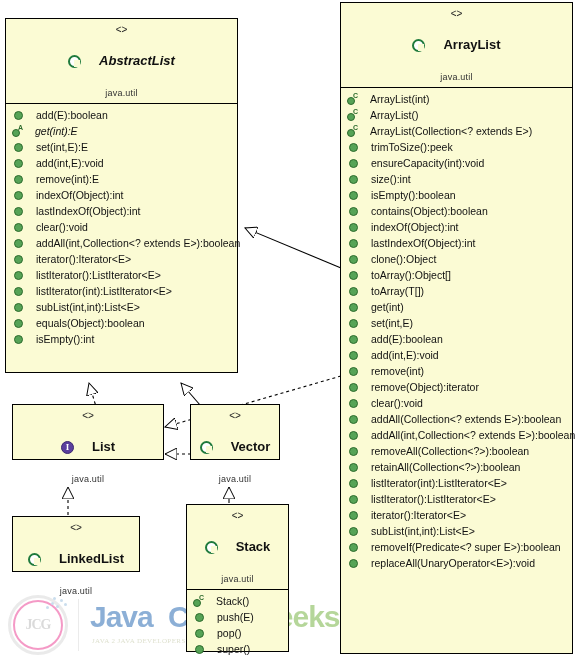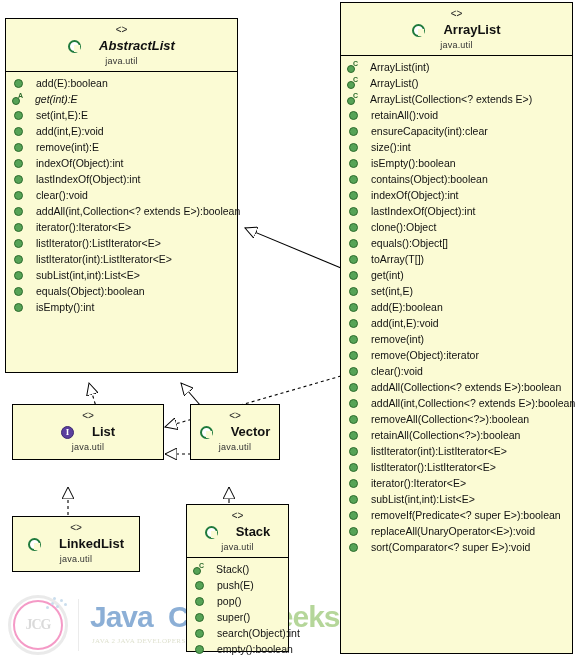--- a/index.html
+++ b/index.html
@@ -7,24 +7,24 @@
        font-family:"Liberation Sans","DejaVu Sans",sans-serif;}
 
   #canvas{position:absolute;left:0;top:0;width:575px;height:658px;}
 
   
   .uml-box{position:absolute;background:#fbfbd4;border:1px solid #000;
            box-sizing:border-box;z-index:5;}
   .uml-head{padding:4px 2px 4px 2px;text-align:center;}
   .stereotype{font-size:10px;color:#222;line-height:13px;white-space:nowrap;}
   .titleline{display:flex;align-items:center;justify-content:center;
-             gap:18px;line-height:16px;margin-top:2px;}
+             gap:18px;line-height:16px;margin-top:17px;}
   .cls-name{font-size:13px;font-weight:bold;color:#111;white-space:nowrap;}
   .cls-name.abstract{font-style:italic;}
-  .pkg{font-size:9px;color:#333;line-height:12px;margin-top:1px;letter-spacing:.2px;}
+  .pkg{font-size:9px;color:#333;line-height:12px;margin-top:18px;letter-spacing:.2px;}
 
   .uml-sep{height:1px;background:#000;}
 
   .members{padding:3px 0 4px 0;}
   .member{display:flex;align-items:center;gap:12px;padding:1px 3px 1px 6px;
           font-size:10.5px;color:#111;line-height:14px;white-space:nowrap;}
   .member.abstract .m-text{font-style:italic;}
 
   
   .ico{flex:0 0 auto;position:relative;display:inline-block;}
@@ -243,25 +243,25 @@
       </div>
       <div class="member">
         <span class="ico ico-sup">
           <span class="dot"></span>
           <span class="sup">C</span>
         </span>
         <span class="m-text">ArrayList(Collection&lt;? extends E&gt;)</span>
       </div>
       <div class="member">
         <span class="ico ico-method"></span>
-        <span class="m-text">retainAll():void</span>
-      </div>
-      <div class="member">
-        <span class="ico ico-method"></span>
-        <span class="m-text">ensureCapacity(int):clear</span>
+        <span class="m-text">trimToSize():peek</span>
+      </div>
+      <div class="member">
+        <span class="ico ico-method"></span>
+        <span class="m-text">ensureCapacity(int):void</span>
       </div>
       <div class="member">
         <span class="ico ico-method"></span>
         <span class="m-text">size():int</span>
       </div>
       <div class="member">
         <span class="ico ico-method"></span>
         <span class="m-text">isEmpty():boolean</span>
       </div>
       <div class="member">
@@ -275,21 +275,21 @@
       <div class="member">
         <span class="ico ico-method"></span>
         <span class="m-text">lastIndexOf(Object):int</span>
       </div>
       <div class="member">
         <span class="ico ico-method"></span>
         <span class="m-text">clone():Object</span>
       </div>
       <div class="member">
         <span class="ico ico-method"></span>
-        <span class="m-text">equals():Object[]</span>
+        <span class="m-text">toArray():Object[]</span>
       </div>
       <div class="member">
         <span class="ico ico-method"></span>
         <span class="m-text">toArray(T[])</span>
       </div>
       <div class="member">
         <span class="ico ico-method"></span>
         <span class="m-text">get(int)</span>
       </div>
       <div class="member">
@@ -348,24 +348,20 @@
         <span class="ico ico-method"></span>
         <span class="m-text">subList(int,int):List&lt;E&gt;</span>
       </div>
       <div class="member">
         <span class="ico ico-method"></span>
         <span class="m-text">removeIf(Predicate&lt;? super E&gt;):boolean</span>
       </div>
       <div class="member">
         <span class="ico ico-method"></span>
         <span class="m-text">replaceAll(UnaryOperator&lt;E&gt;):void</span>
-      </div>
-      <div class="member">
-        <span class="ico ico-method"></span>
-        <span class="m-text">sort(Comparator&lt;? super E&gt;):void</span>
       </div>
     </div>
   </div>
 
 <div class="uml-box" id="box-list" style="left:12px;top:404px;width:152px;height:56px;">
     <div class="uml-head">
       <div class="stereotype">&lt;<java interface="">&gt;</java></div>
       <div class="titleline">
         <span class="ico ico-interface">I</span>
         <span class="cls-name">List<e></e></span>

